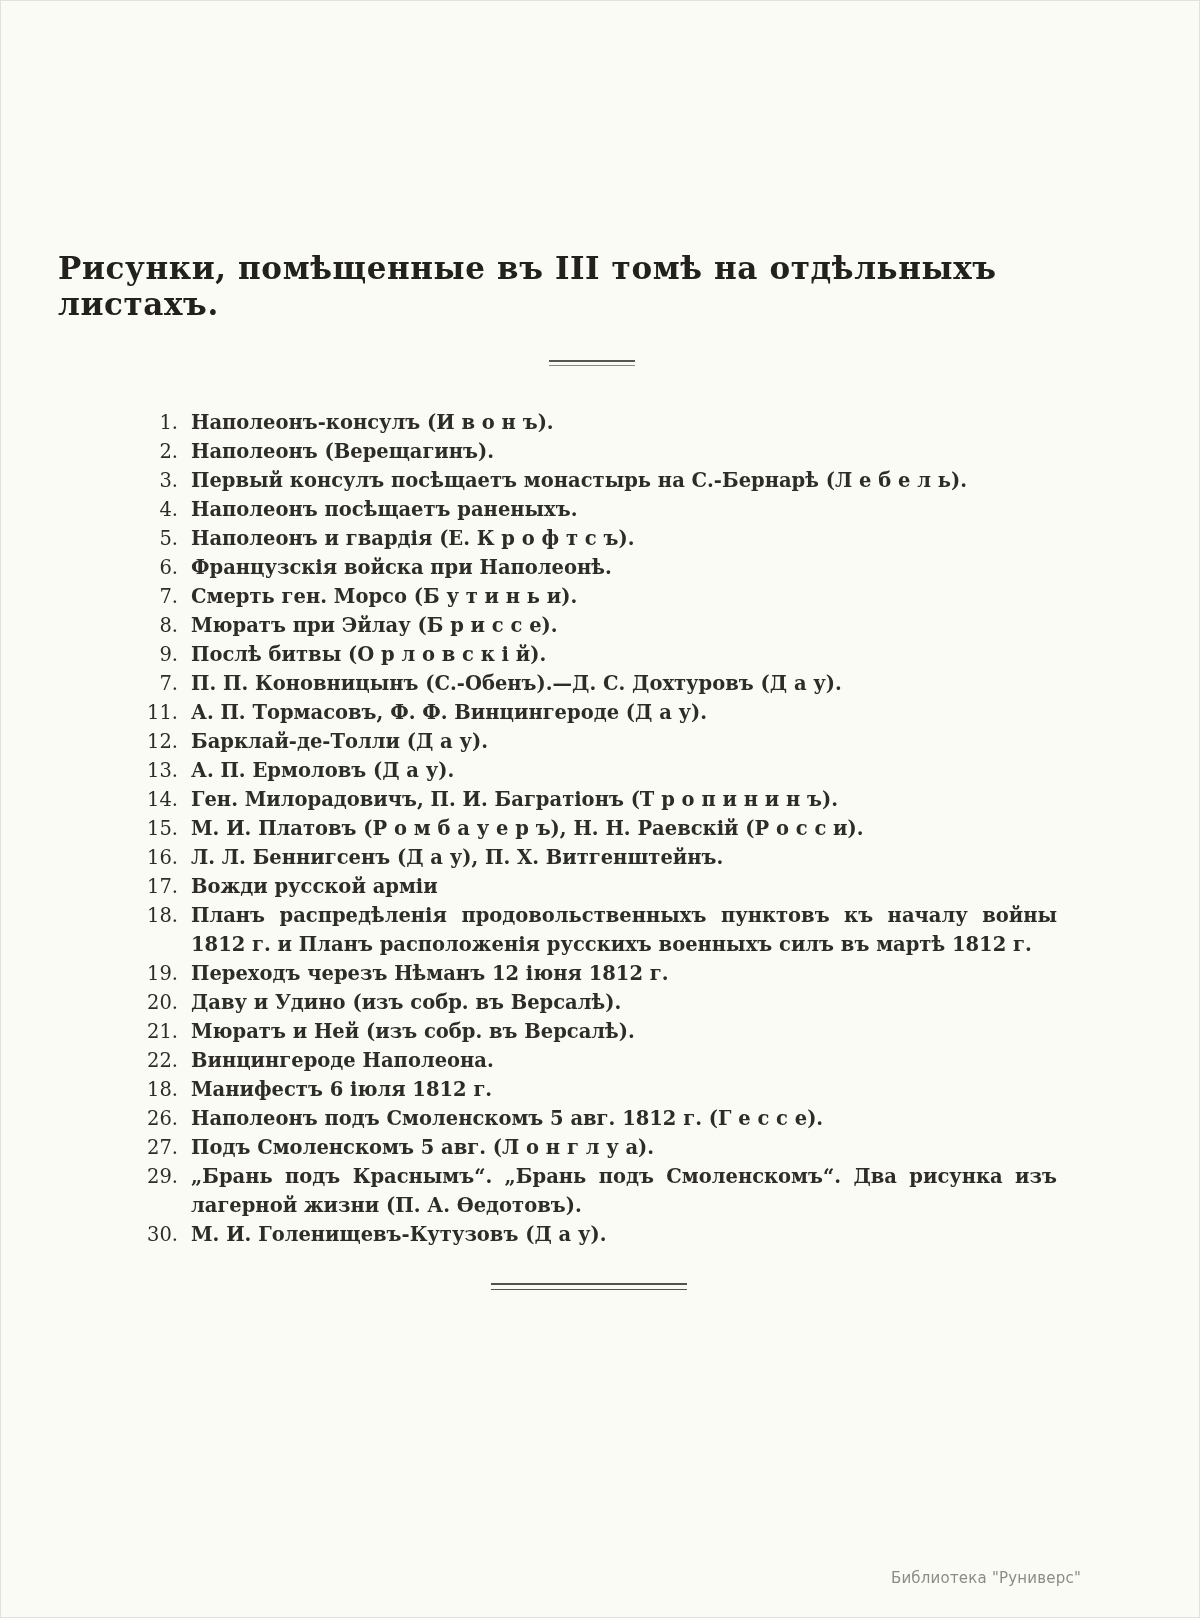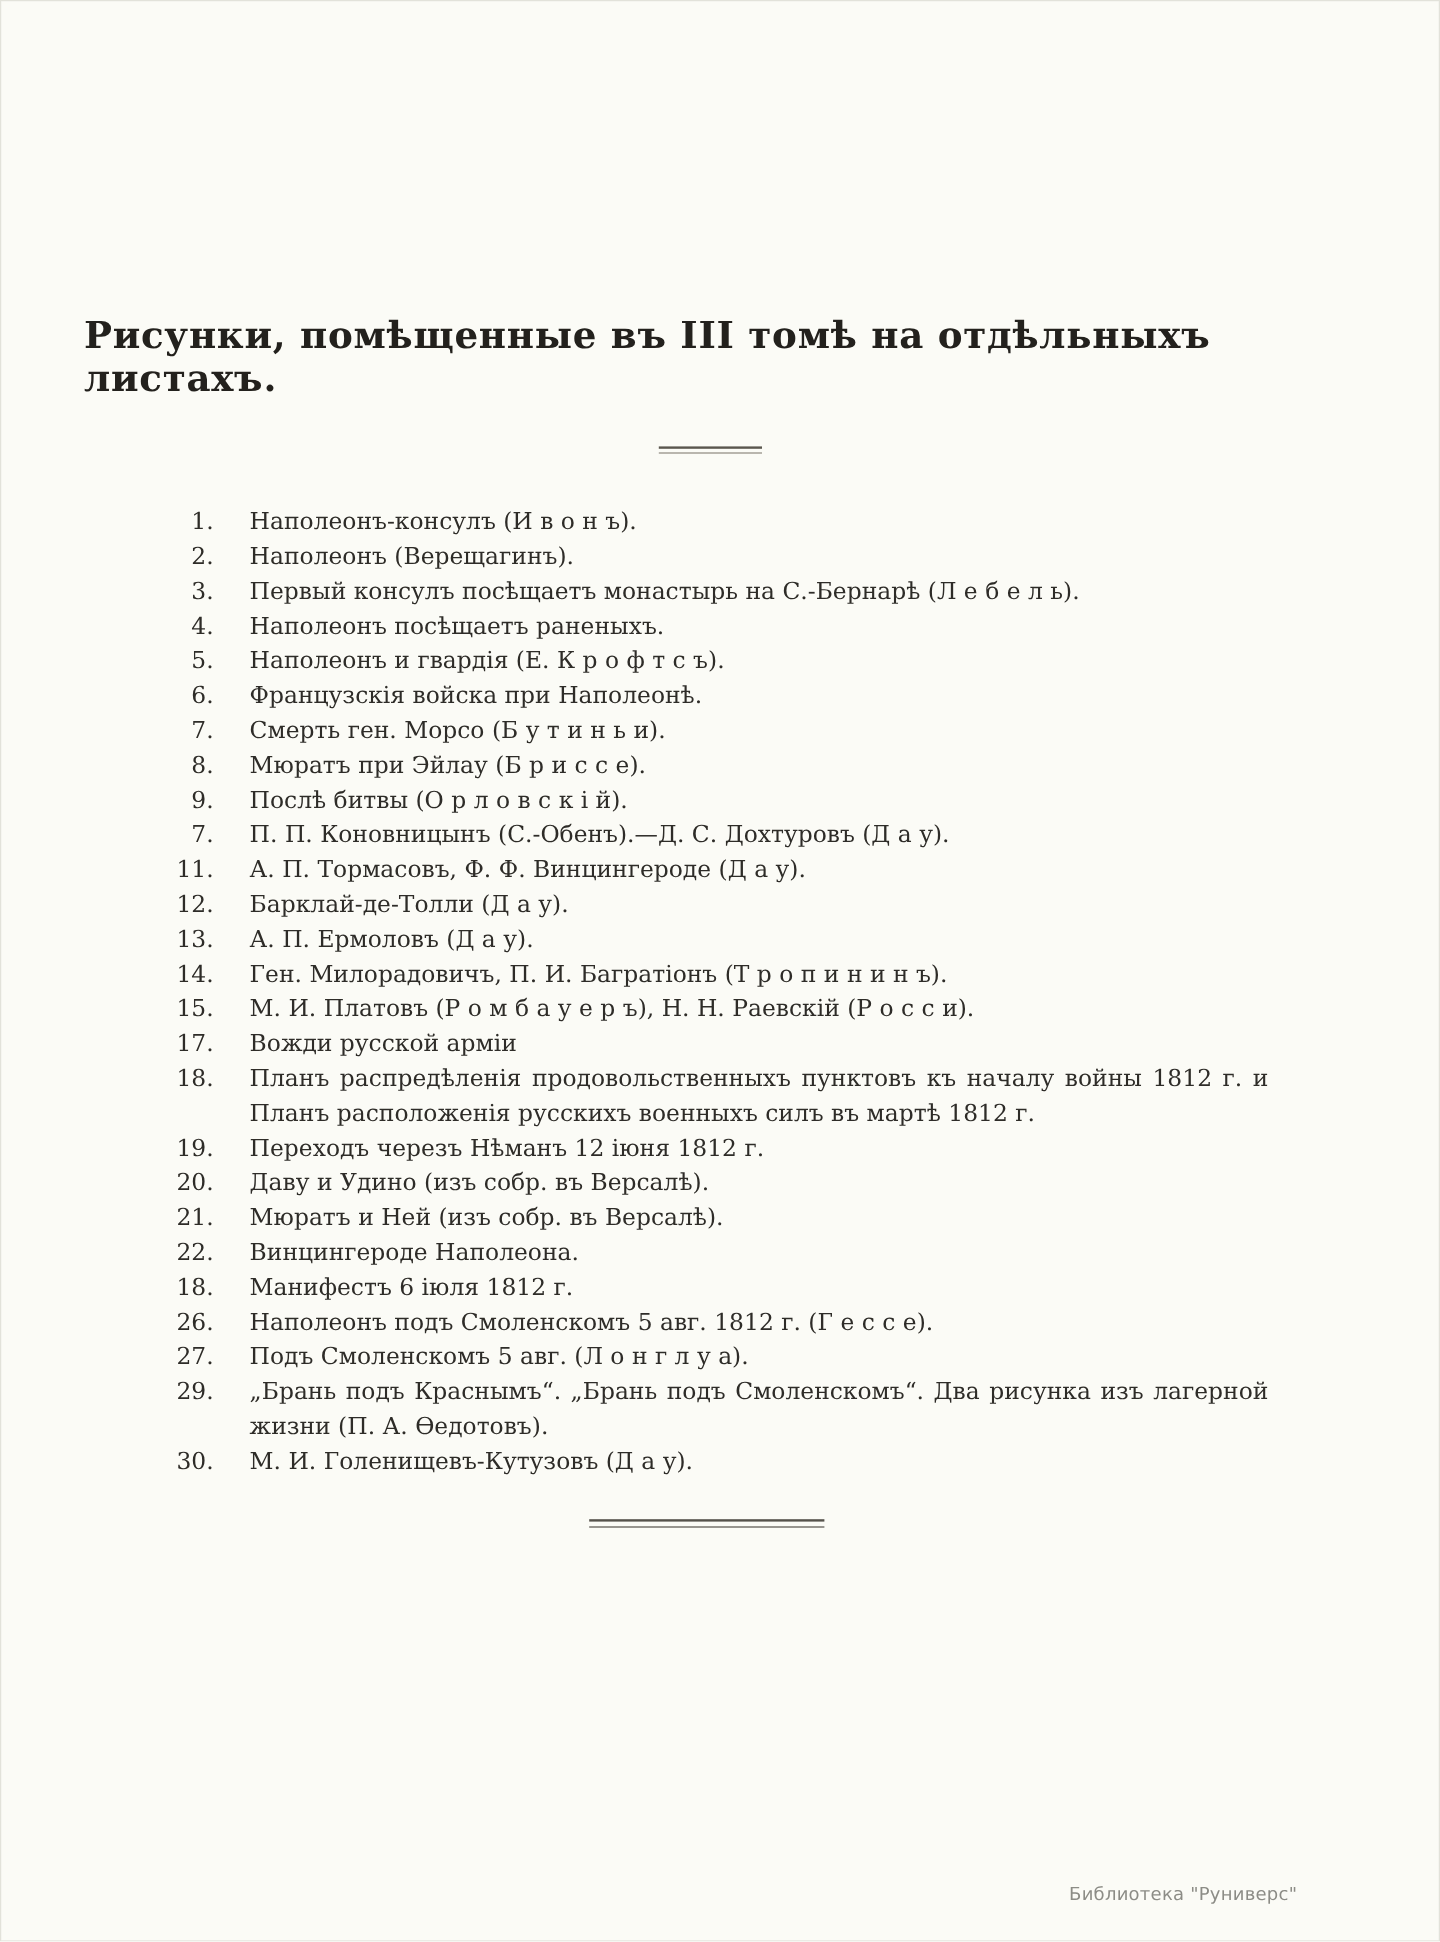--- a/index.html
+++ b/index.html
@@ -12,21 +12,21 @@
     width: 1200px;
     height: 1618px;
     box-sizing: border-box;
     background: #fbfbf6;
     border: 1px solid #e2e2da;
     font-family: "DejaVu Serif", serif;
     color: #2e2c28;
     overflow: hidden;
   }
   .title {
-    margin: 12px;
+    margin: 0;
     padding: 250px 140px 0 57px;
     font-size: 31px;
     font-weight: bold;
     letter-spacing: 0.6px;
     line-height: 1.15;
     color: #23211d;
   }
   .title-divider {
     width: 86px;
     height: 3px;
@@ -45,22 +45,23 @@
     line-height: 29px;
   }
   .illustration-list .num {
     flex: 0 0 44px;
     width: 44px;
     text-align: right;
     white-space: nowrap;
   }
   .illustration-list .text {
     flex: 1;
-    margin-left: 30px;
+    margin-left: 13px;
     text-align: justify;
+    font-weight: bold;
   }
   .bottom-divider {
     width: 196px;
     height: 4px;
     margin: 34px 0 0 490px;
     border-top: 2px solid #55524b;
     border-bottom: 1px solid #55524b;
   }
   .footer-watermark {
     position: absolute;
@@ -136,20 +137,24 @@
       </li>
       <li>
         <span class="num">14.</span>
         <span class="text">Ген. Милорадовичъ, П. И. Багратіонъ (Т р о п и н и н ъ).</span>
       </li>
       <li>
         <span class="num">15.</span>
         <span class="text">М. И. Платовъ (Р о м б а у е р ъ), Н. Н. Раевскій (Р о с с и).</span>
       </li>
       <li>
+        <span class="num">16.</span>
+        <span class="text">Л. Л. Беннигсенъ (Д а у), П. Х. Витгенштейнъ.</span>
+      </li>
+      <li>
         <span class="num">17.</span>
         <span class="text">Вожди русской арміи</span>
       </li>
       <li>
         <span class="num">18.</span>
         <span class="text">Планъ распредѣленія продовольственныхъ пунктовъ къ началу войны 1812 г. и Планъ расположенія русскихъ военныхъ силъ въ мартѣ 1812 г.</span>
       </li>
       <li>
         <span class="num">19.</span>
         <span class="text">Переходъ черезъ Нѣманъ 12 іюня 1812 г.</span>

